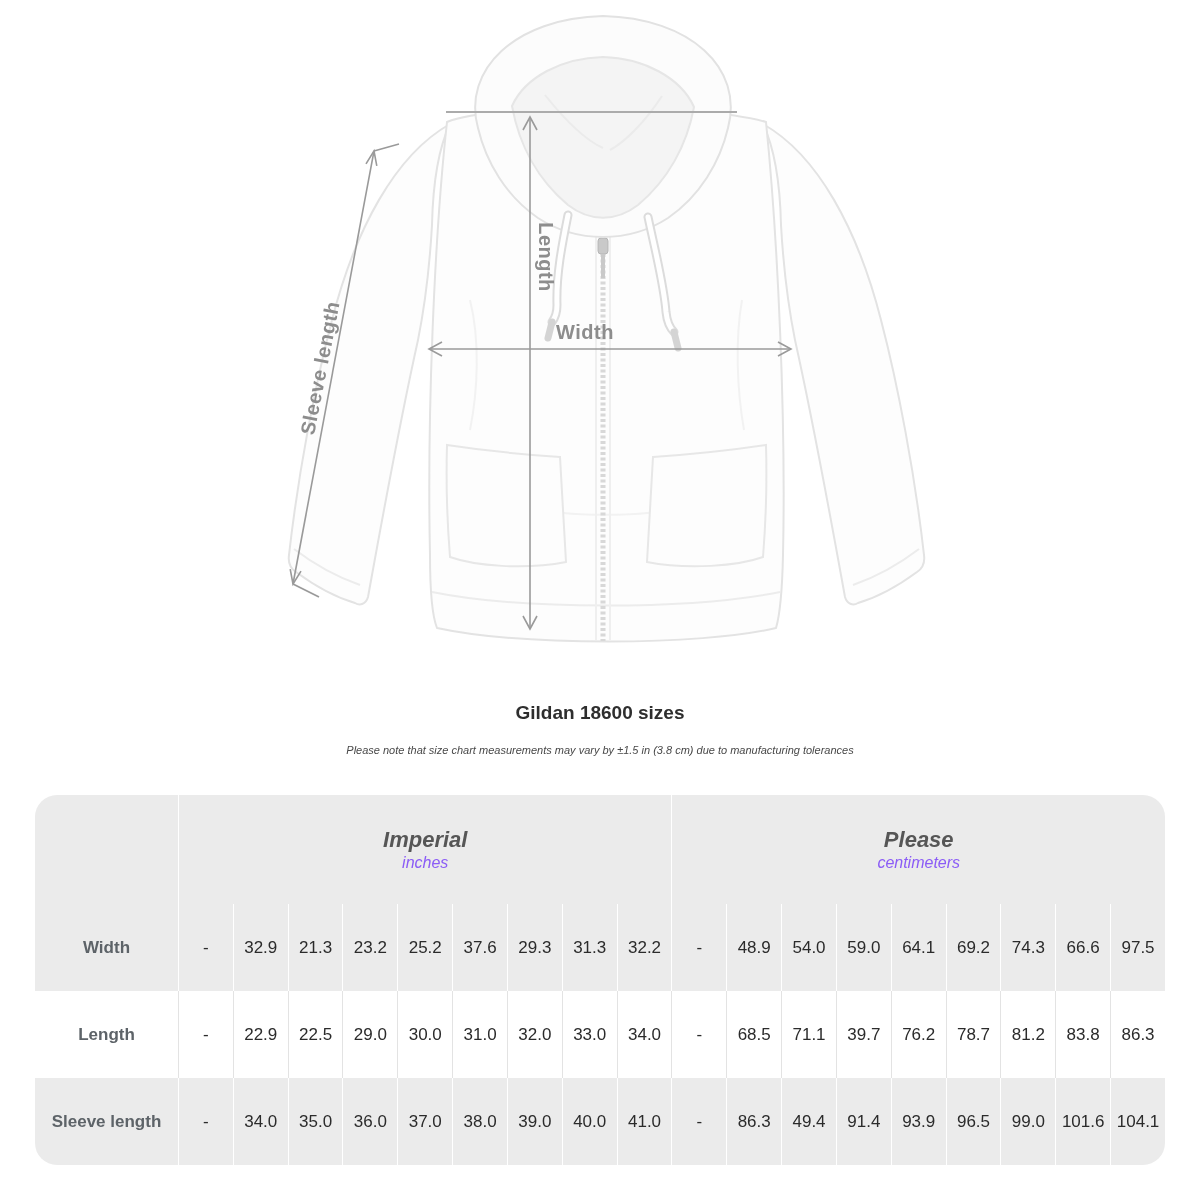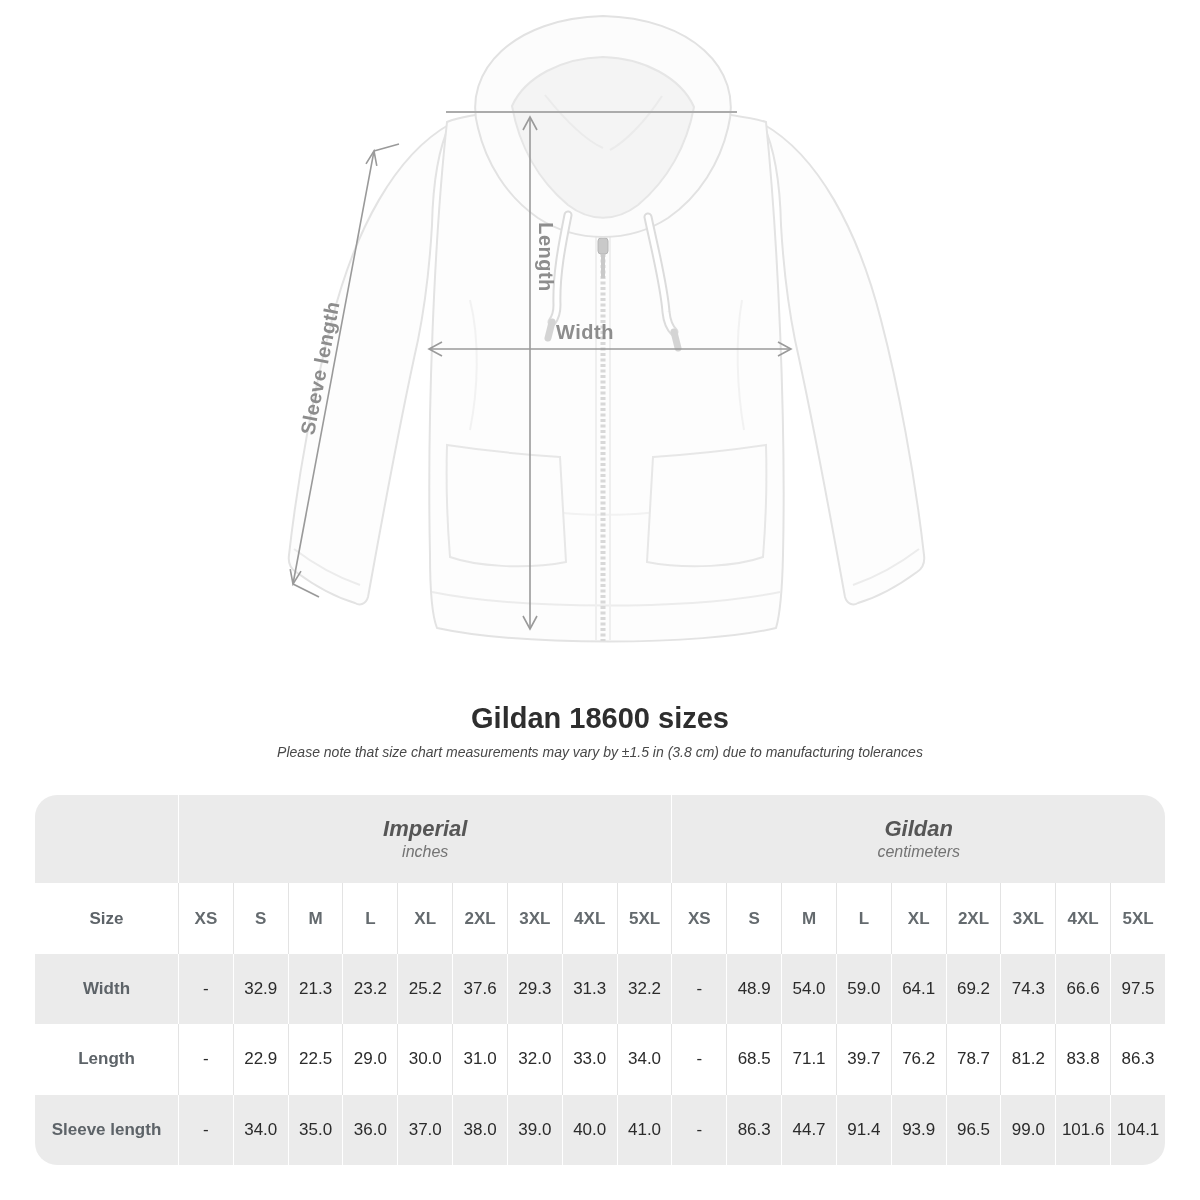--- a/index.html
+++ b/index.html
@@ -10,39 +10,39 @@
   .hero{position:absolute;left:0;top:0;width:1200px;height:680px;background:#fff;}
   .hero svg{position:absolute;left:0;top:0;}
   .measure-label{position:absolute;font-weight:bold;color:#8d8d8d;
                  font-size:20px;line-height:20px;text-align:center;letter-spacing:.5px;}
   .label-width{left:525px;top:322px;width:120px;}
   .label-length{left:486px;top:247px;width:120px;transform:rotate(90deg);}
   .label-sleeve{left:250px;top:358px;width:140px;transform:rotate(-79deg);}
 
   
   .page-title{position:absolute;left:0;top:702px;width:1200px;text-align:center;
-              font-size:29px;font-weight:bold;color:#2e2e2e;}
+              font-size:19px;font-weight:bold;color:#2e2e2e;}
   .page-subtitle{position:absolute;left:0;top:744px;width:1200px;text-align:center;
-                 font-size:14px;font-style:italic;color:#484848;}
+                 font-size:11px;font-style:italic;color:#484848;}
 
   
   .table-wrap{position:absolute;left:35px;top:795px;width:1130px;height:370px;
               border-radius:22px;overflow:hidden;}
   table.size-chart{width:100%;height:100%;border-collapse:separate;border-spacing:0;
                    table-layout:fixed;}
   tr.band-gray>*{background:#ebebeb;}
   tr.band-white>*{background:#ffffff;}
   td,th{padding:0;margin:0;text-align:center;vertical-align:middle;font-weight:normal;}
   .sep{border-left:1px solid transparent;}
   tr.band-gray .sep{border-left-color:#ffffff;}
   tr.band-white .sep{border-left-color:#e3e3e3;}
   tr.unit-row>*{height:88px;}
   tr.data-row>*{height:70px;}
   .unit-name{font-size:22px;font-weight:bold;font-style:italic;color:#565656;line-height:26px;}
-  .unit-sub{font-size:16px;font-style:italic;color:#737373;line-height:20px;}
+  .unit-sub{font-size:16px;font-style:italic;color:#8b5cf6;line-height:20px;}
   .size-head{font-size:17px;font-weight:bold;color:#646a6e;}
   .row-label{font-size:17px;font-weight:bold;color:#5d6368;}
   .val{font-size:17px;color:#2b2b2b;}
 </style>
 </head>
 <body>
 
 <div class="hero">
   <svg width="1200" height="680" viewBox="0 0 1200 680">
 
@@ -147,46 +147,25 @@
     </colgroup>
 
     <tbody>
         <tr class="band-gray unit-row">
       <td></td>
       <th colspan="9" class="sep">
         <div class="unit-name">Imperial</div>
         <div class="unit-sub">inches</div>
       </th>
       <th colspan="9" class="sep">
-        <div class="unit-name">Gildan</div>
+        <div class="unit-name">Please</div>
         <div class="unit-sub">centimeters</div>
       </th>
     </tr>
 
-    <tr class="band-white data-row">
-      <th class="row-label">Size</th>
-      <th class="size-head sep">XS</th>
-      <th class="size-head sep">S</th>
-      <th class="size-head sep">M</th>
-      <th class="size-head sep">L</th>
-      <th class="size-head sep">XL</th>
-      <th class="size-head sep">2XL</th>
-      <th class="size-head sep">3XL</th>
-      <th class="size-head sep">4XL</th>
-      <th class="size-head sep">5XL</th>
-      <th class="size-head sep">XS</th>
-      <th class="size-head sep">S</th>
-      <th class="size-head sep">M</th>
-      <th class="size-head sep">L</th>
-      <th class="size-head sep">XL</th>
-      <th class="size-head sep">2XL</th>
-      <th class="size-head sep">3XL</th>
-      <th class="size-head sep">4XL</th>
-      <th class="size-head sep">5XL</th>
-    </tr>
 
     <tr class="band-gray data-row">
       <th class="row-label">Width</th>
       <td class="val sep">-</td>
       <td class="val sep">32.9</td>
       <td class="val sep">21.3</td>
       <td class="val sep">23.2</td>
       <td class="val sep">25.2</td>
       <td class="val sep">37.6</td>
       <td class="val sep">29.3</td>
@@ -231,21 +210,21 @@
       <td class="val sep">34.0</td>
       <td class="val sep">35.0</td>
       <td class="val sep">36.0</td>
       <td class="val sep">37.0</td>
       <td class="val sep">38.0</td>
       <td class="val sep">39.0</td>
       <td class="val sep">40.0</td>
       <td class="val sep">41.0</td>
       <td class="val sep">-</td>
       <td class="val sep">86.3</td>
-      <td class="val sep">44.7</td>
+      <td class="val sep">49.4</td>
       <td class="val sep">91.4</td>
       <td class="val sep">93.9</td>
       <td class="val sep">96.5</td>
       <td class="val sep">99.0</td>
       <td class="val sep">101.6</td>
       <td class="val sep">104.1</td>
     </tr>
   </tbody>
     </table>
 </div>

